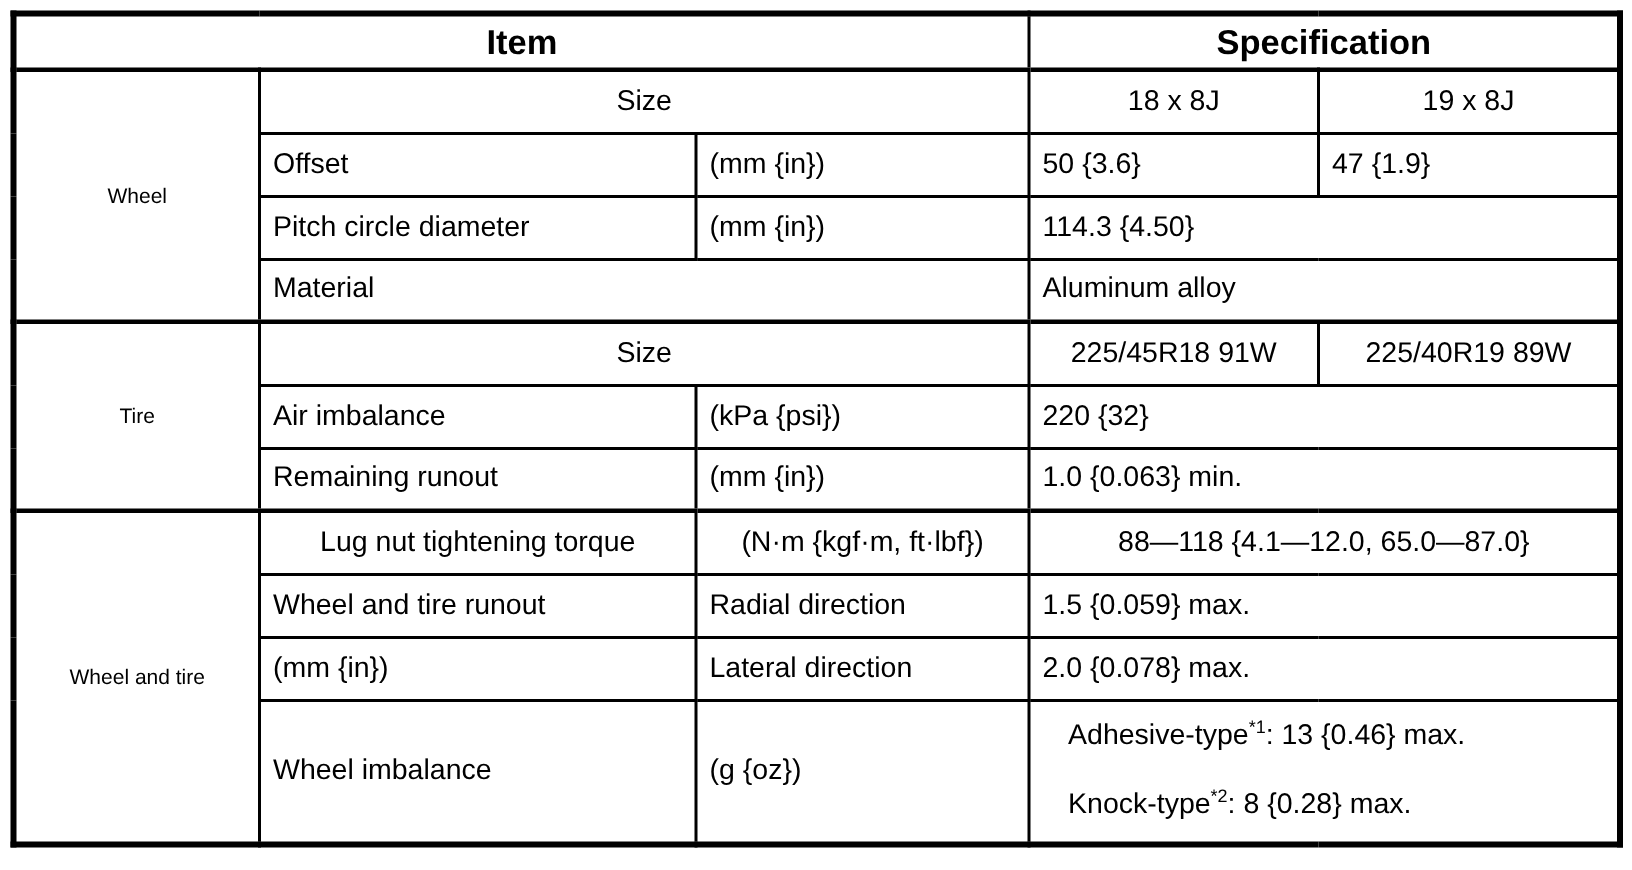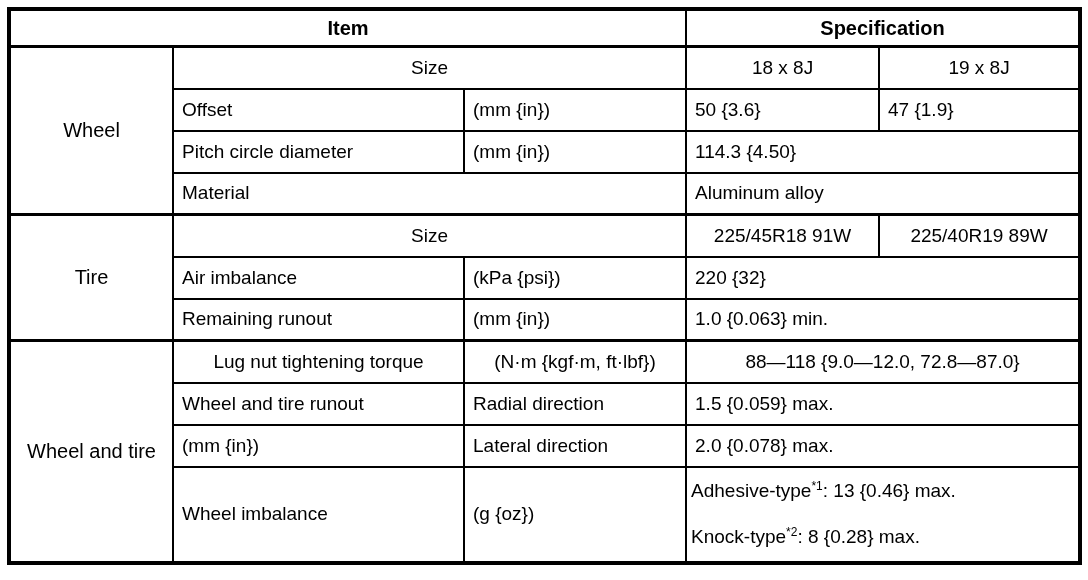--- a/index.html
+++ b/index.html
@@ -33,30 +33,30 @@
     color: #000000;
     padding: 0 8px;
     vertical-align: middle;
     text-align: left;
     overflow: hidden;
     white-space: nowrap;
     background: #ffffff;
   }
   .spec-table thead th {
     font-weight: bold;
-    font-size: 20px;
+    font-size: 23px;
     text-align: center;
     height: 34px;
     border-bottom: 3px solid #000000;
   }
   tr.row { height: 42px; }
   tr.row-tall { height: 96px; }
   tr.section-start > td { border-top: 3px solid #000000; text-align: center; }
-  td.group-cell { font-size: 20px; }
-  td.spec-multiline { padding: 0 4px; }
+  td.group-cell { font-size: 14px; }
+  td.spec-multiline { padding: 0 25px; }
   .two-lines {
     display: flex;
     flex-direction: column;
     justify-content: space-around;
     height: 92px;
   }
   .spec-line { white-space: nowrap; }
   sup.footnote {
     font-size: 12px;
     line-height: 0;
@@ -119,21 +119,21 @@
       <tr class="row">
         <td>Remaining runout</td>
         <td>(mm {in})</td>
         <td colspan="2">1.0 {0.063} min.</td>
       </tr>
 
       <tr class="row section-start">
         <td class="group-cell" rowspan="4">Wheel and tire</td>
         <td>Lug nut tightening torque</td>
         <td>(N·m {kgf·m, ft·lbf})</td>
-        <td colspan="2">88—118 {9.0—12.0, 72.8—87.0}</td>
+        <td colspan="2">88—118 {4.1—12.0, 65.0—87.0}</td>
       </tr>
       <tr class="row">
         <td>Wheel and tire runout</td>
         <td>Radial direction</td>
         <td colspan="2">1.5 {0.059} max.</td>
       </tr>
       <tr class="row">
         <td>(mm {in})</td>
         <td>Lateral direction</td>
         <td colspan="2">2.0 {0.078} max.</td>

